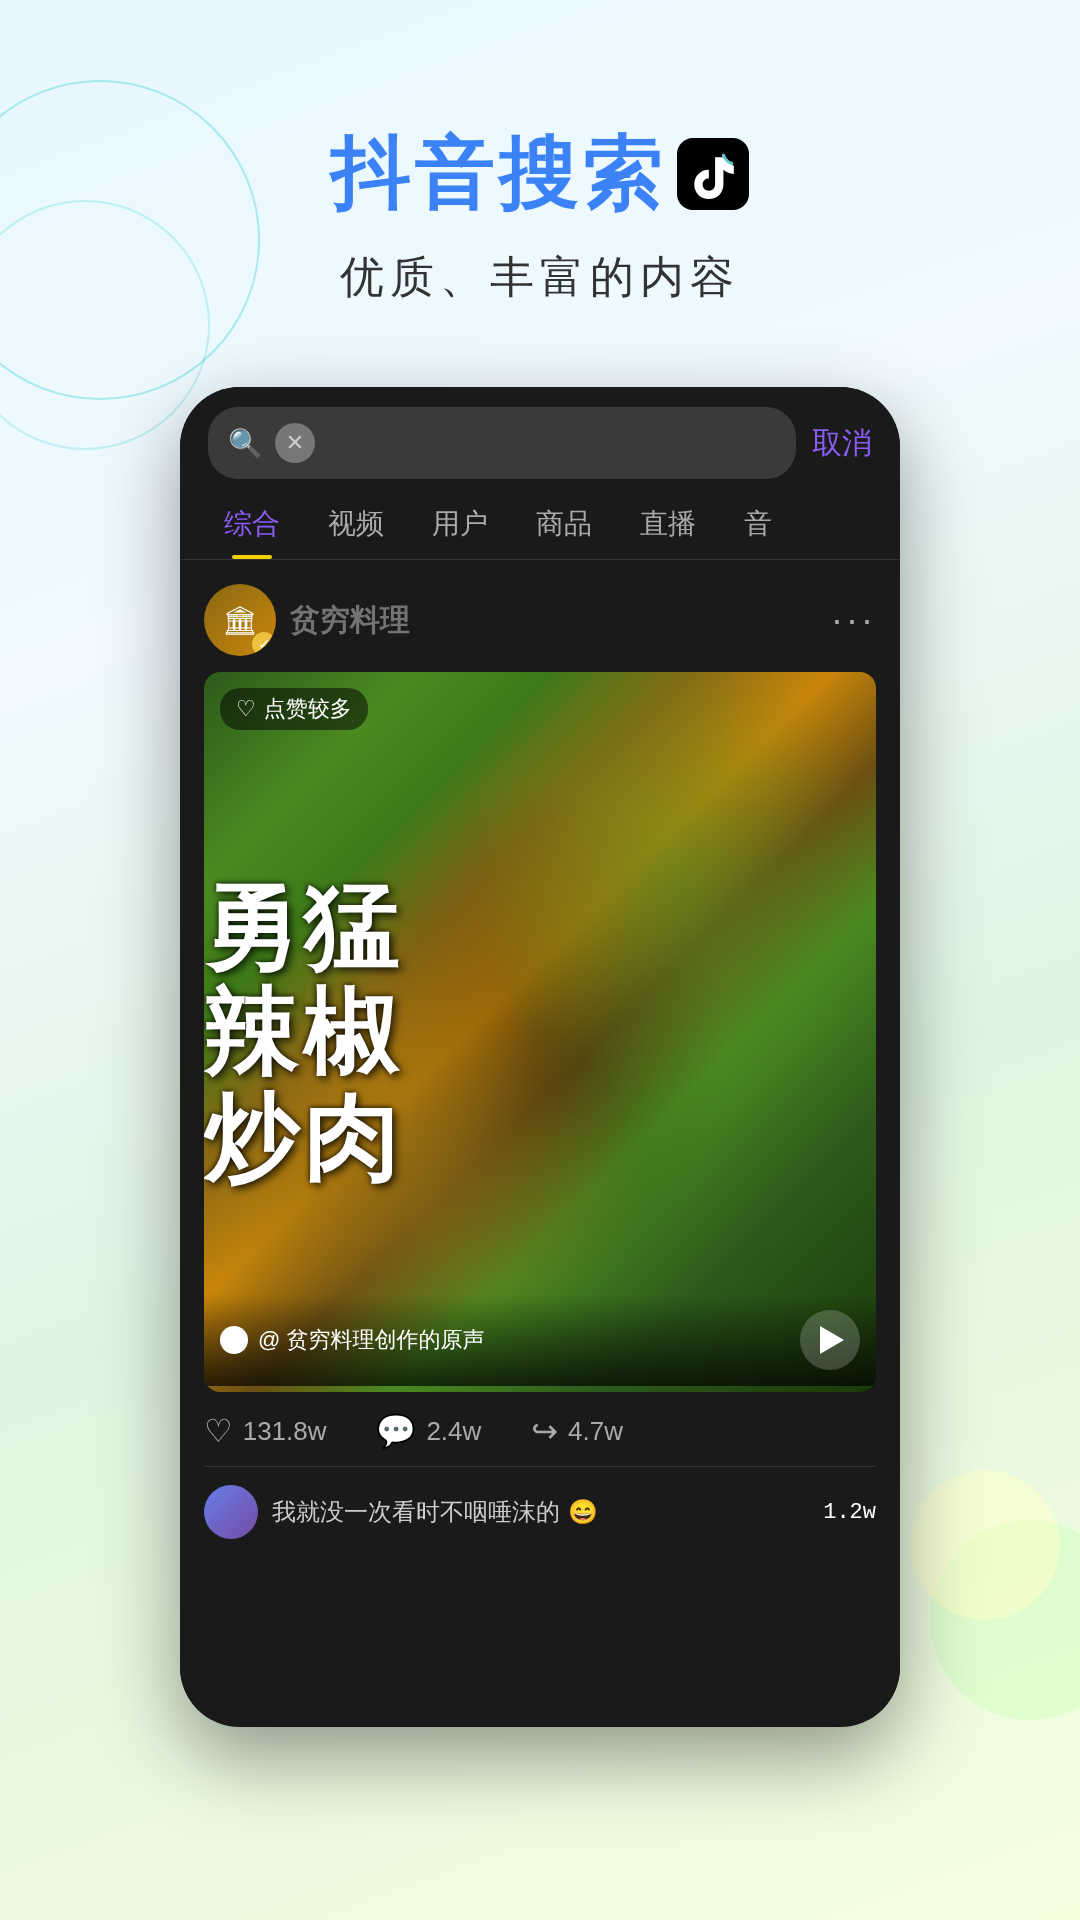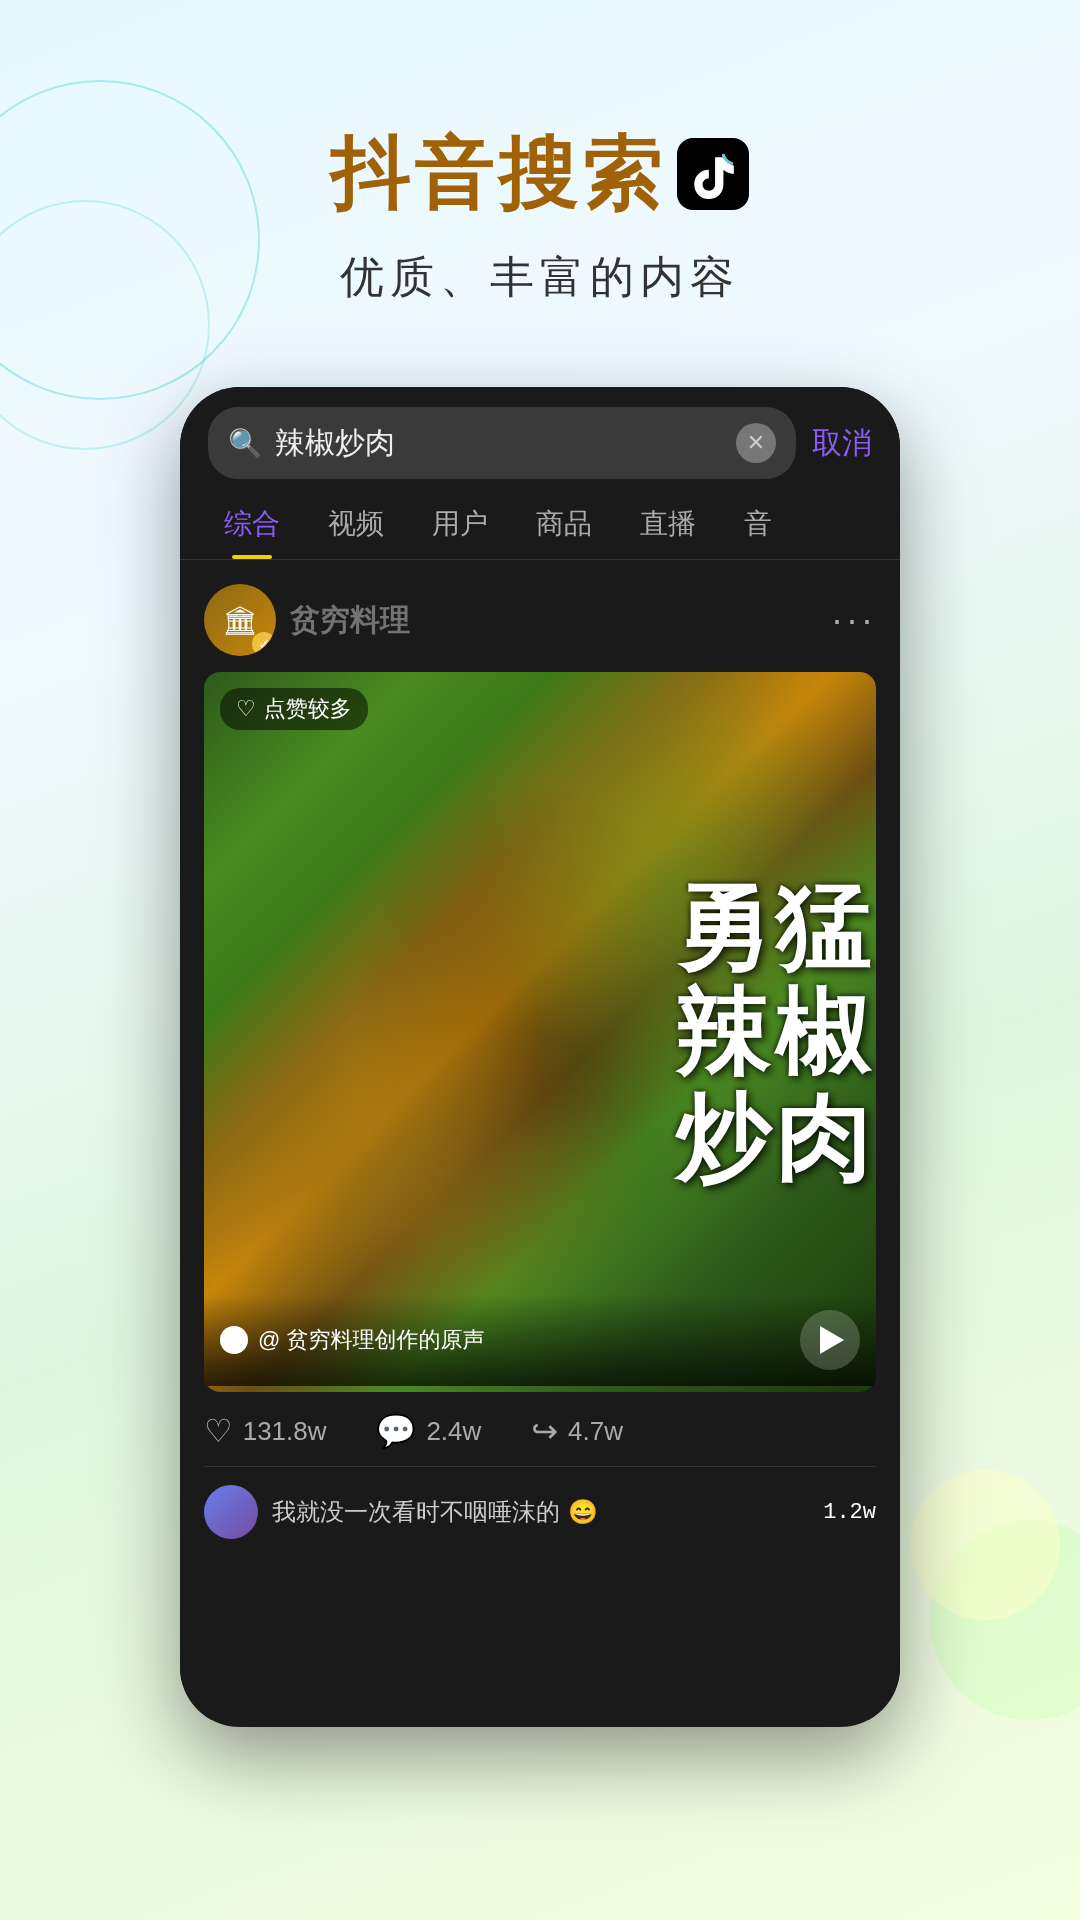--- a/index.html
+++ b/index.html
@@ -53,21 +53,21 @@
 
     .page-header {
       text-align: center;
       padding-top: 120px;
       padding-bottom: 40px;
     }
 
     .page-title {
       font-size: 80px;
       font-weight: 900;
-      color: #a16207;
+      color: #3b82f6;
       letter-spacing: 4px;
       display: flex;
       align-items: center;
       justify-content: center;
       gap: 2px;
     }
 
     .tiktok-logo {
       width: 72px;
       height: 72px;
@@ -325,21 +325,21 @@
     .likes-badge .heart {
       color: #fff;
     }
 
     
     .video-text-overlay {
       position: absolute;
       inset: 0;
       display: flex;
       align-items: center;
-      justify-content: flex-end;
+      justify-content: flex-start;
     }
 
     .calligraphy-text {
       font-size: 96px;
       font-weight: 900;
       color: #fff;
       text-shadow: 3px 3px 8px rgba(0,0,0,0.8), -1px -1px 4px rgba(0,0,0,0.6);
       line-height: 1.1;
       text-align: center;
       letter-spacing: 4px;
@@ -479,21 +479,20 @@
   </div>
   <div class="page-subtitle">优质、丰富的内容</div>
 </div>
 
 <div class="phone-container">
   <div class="phone-mockup">
 
     <div class="search-bar-area">
       <div class="search-input-wrap">
         <span class="search-icon">🔍</span>
-        <span class="search-text">辣椒炒肉</span>
         <div class="search-clear">
           <span>✕</span>
         </div>
       </div>
       <span class="search-cancel">取消</span>
     </div>
 
     <div class="tabs-row">
       <div class="tab-item active">
         <span>综合</span>

